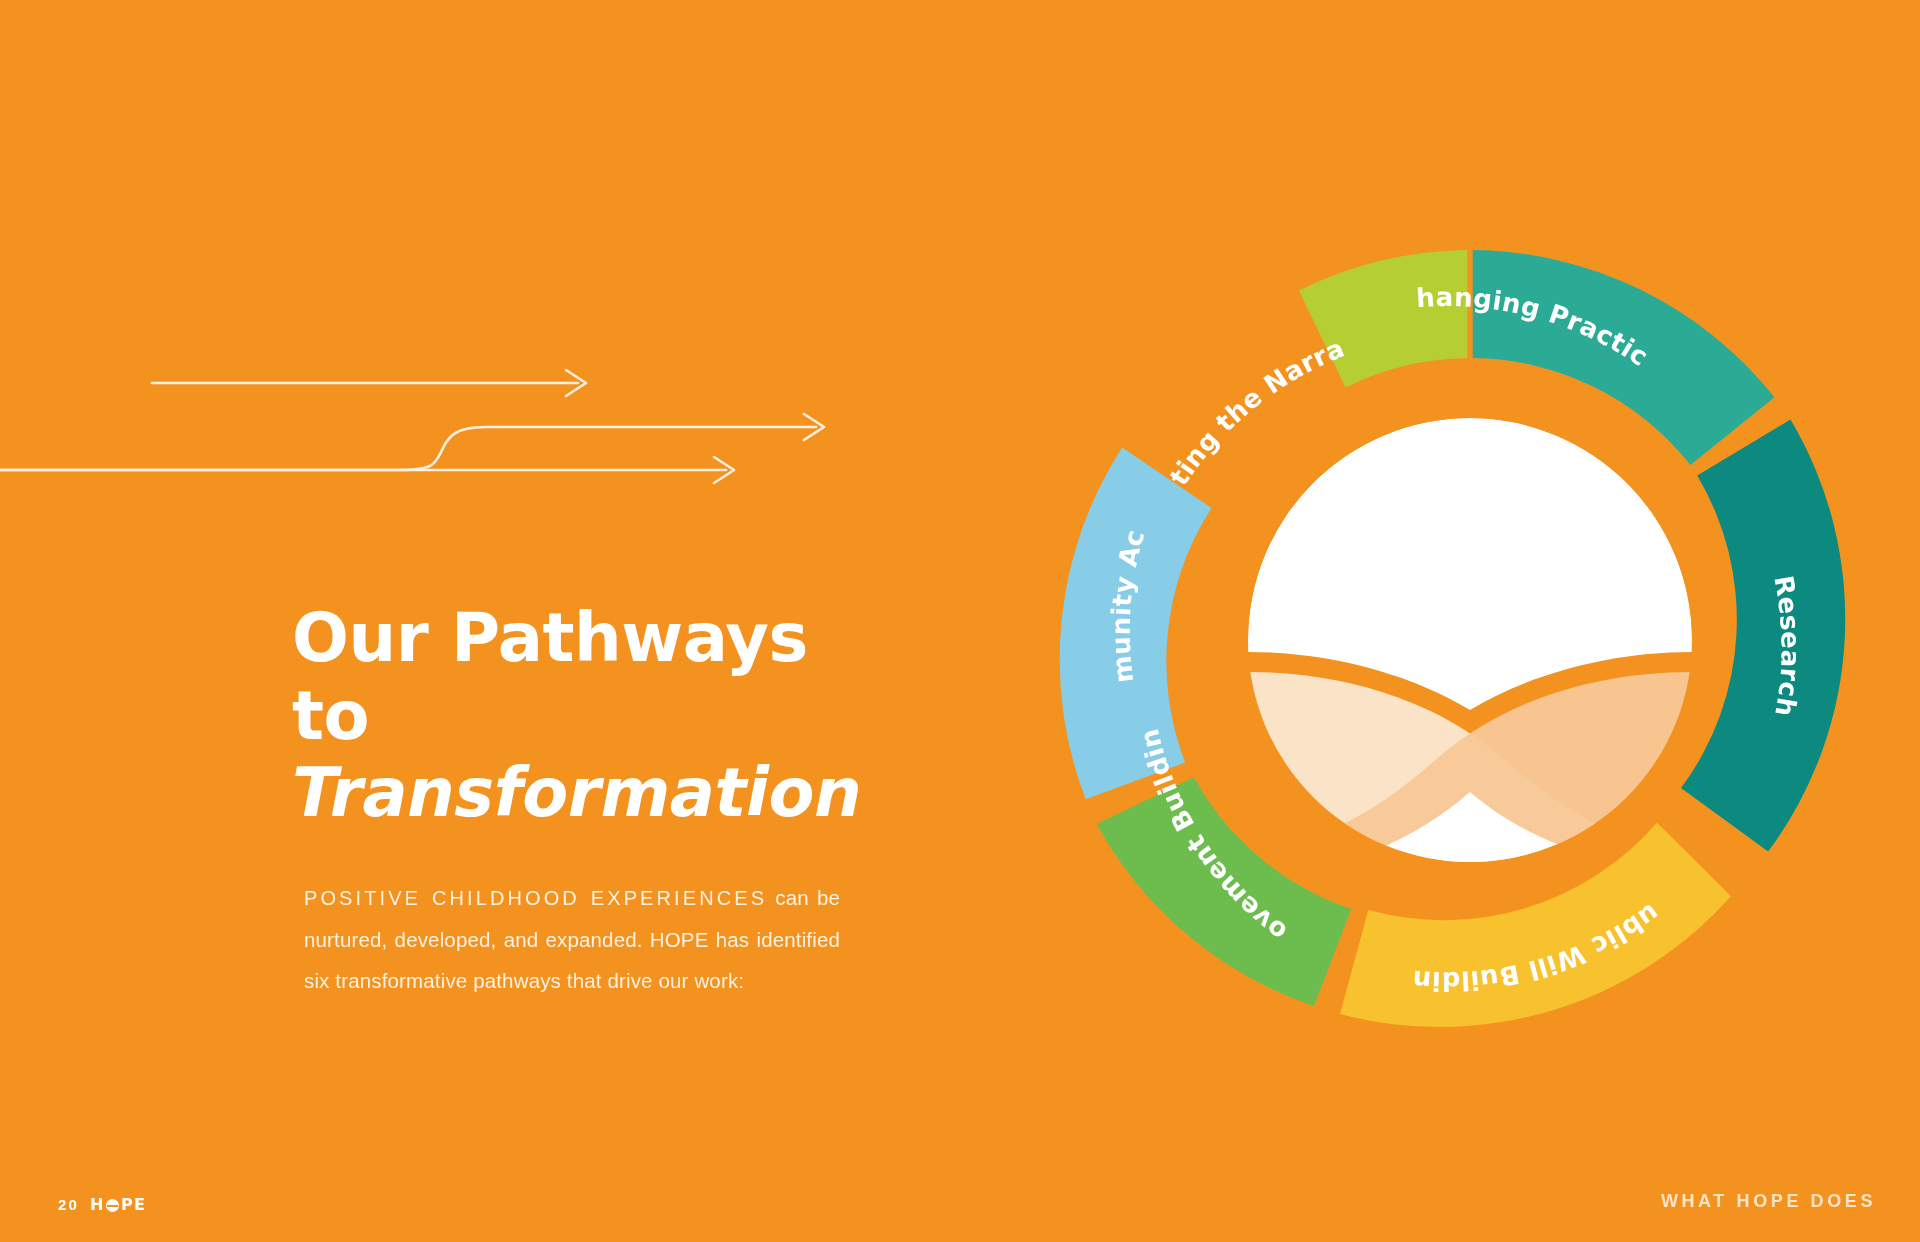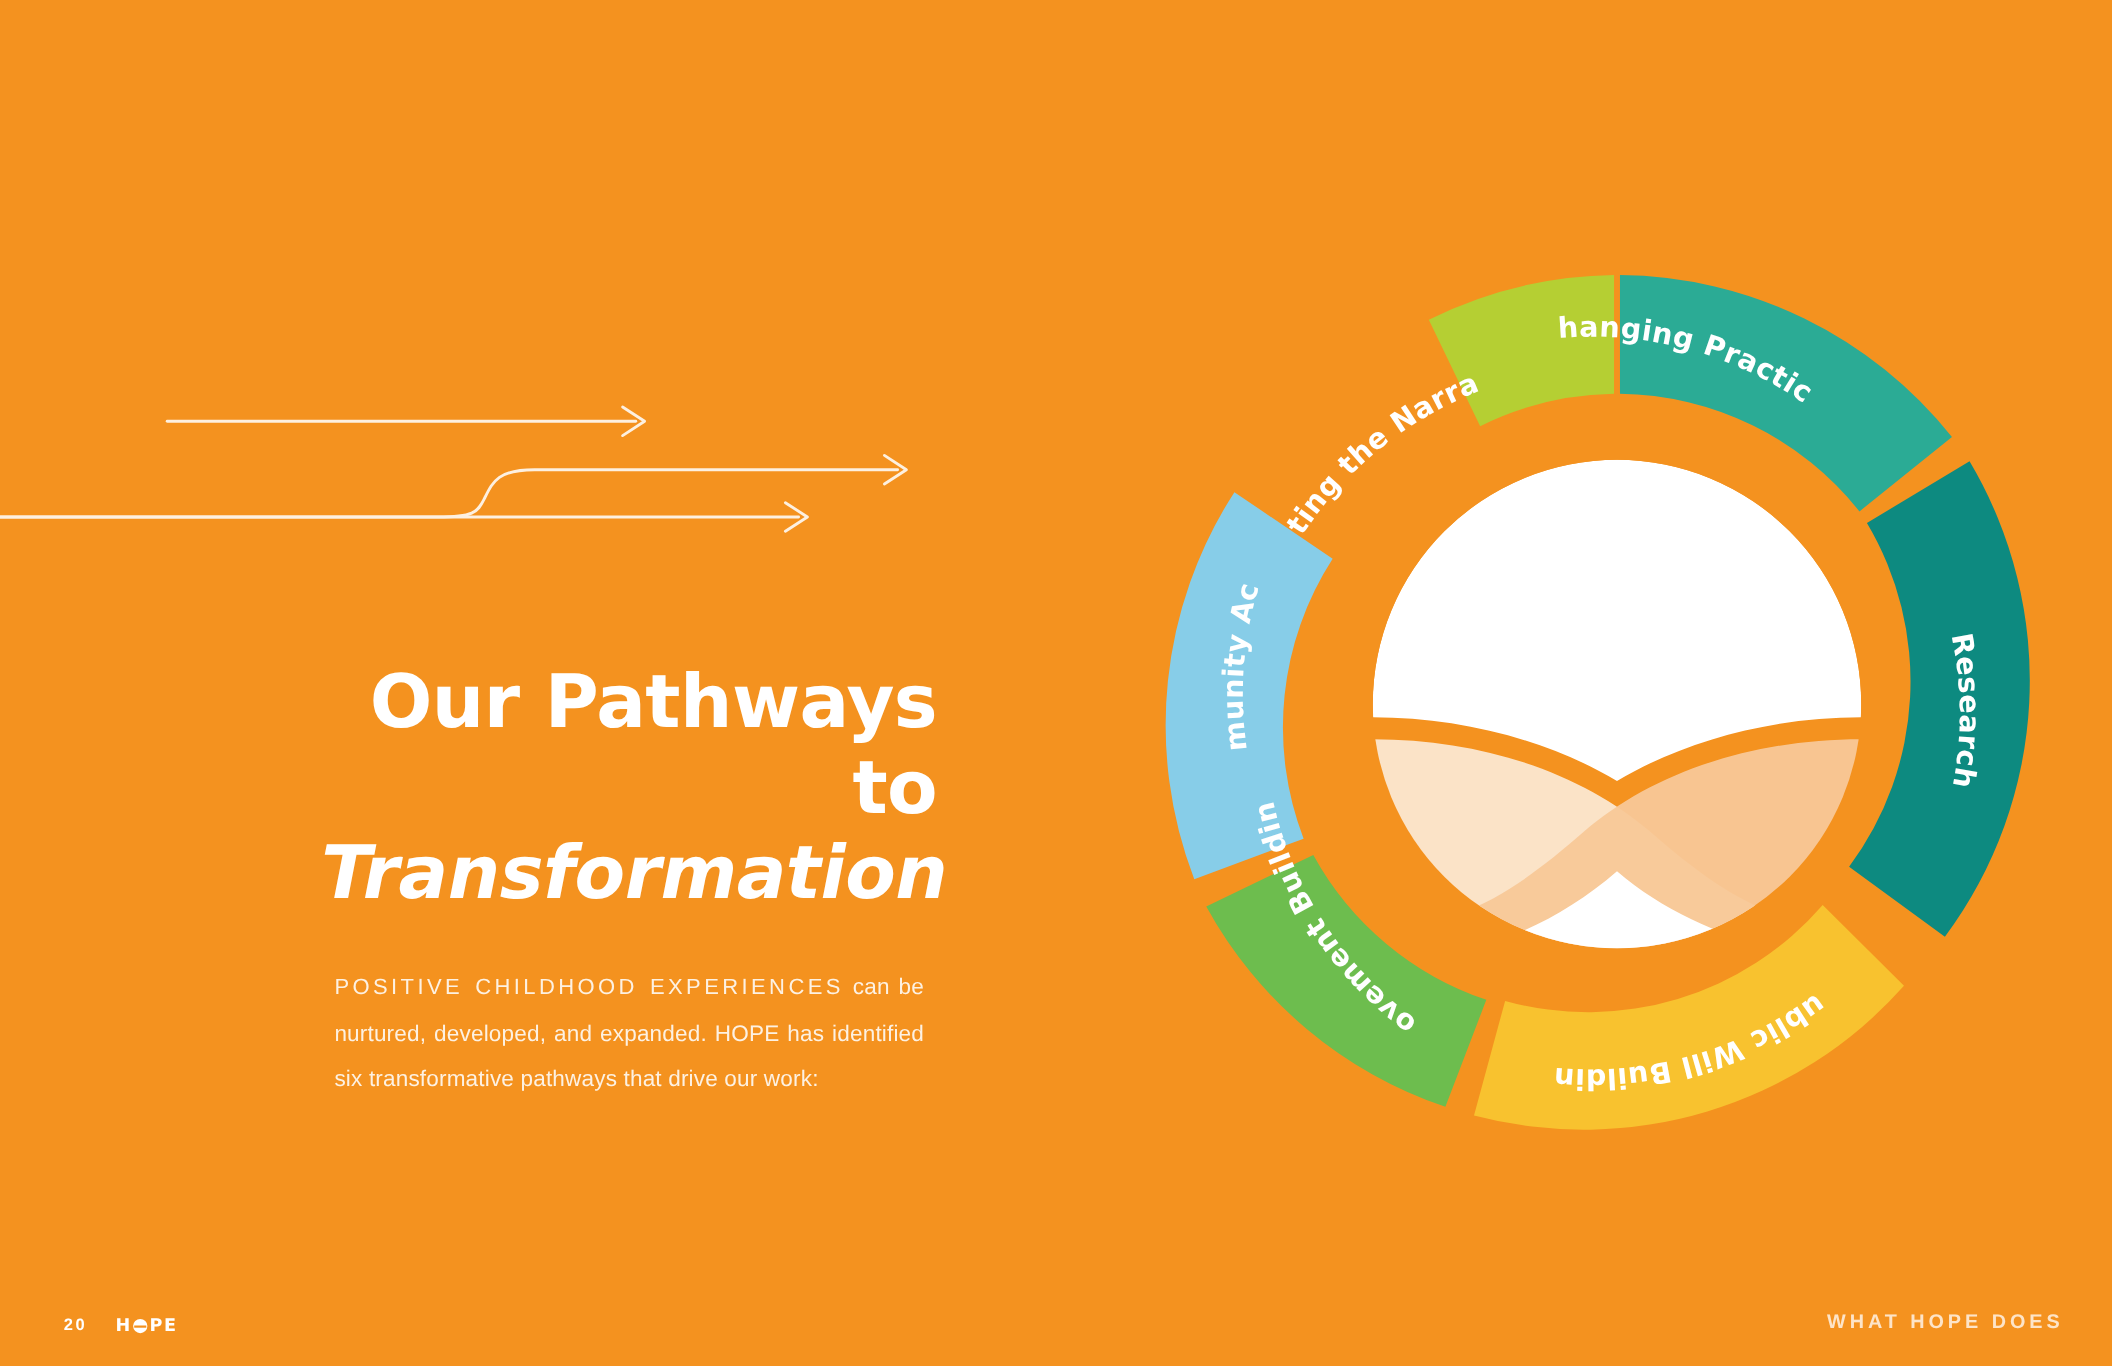--- a/index.html
+++ b/index.html
@@ -17,21 +17,20 @@
   
   .copy{position:absolute;left:292px;top:600px;width:560px;}
   .title{
     color:#ffffff;
     font-size:67px;
     line-height:1.16;
     font-weight:700;
     letter-spacing:-0.5px;
     margin:0 0 44px 0;
     font-family:"DejaVu Sans", sans-serif;
-    text-align:right;
   }
   .title .l2{display:block;font-style:italic;}
   .para{
     color:#fdf1e2;
     font-size:20.5px;
     line-height:2.02;
     margin:12px;
     text-align:justify;
     font-family:"Liberation Sans", sans-serif;
     letter-spacing:0.15px;
@@ -49,21 +48,21 @@
     font-family:"DejaVu Sans", sans-serif;
     font-size:26px;
     font-weight:700;
     letter-spacing:0.4px;
   }
 
   
   .footer{position:absolute;left:0;right:0;bottom:0;height:90px;}
   .foot-left{
     position:absolute;left:58px;bottom:28px;
-    display:flex;align-items:center;gap:26px;
+    display:flex;align-items:center;gap:11px;
   }
   .pagenum{
     color:#ffffff;font-size:15px;font-weight:700;letter-spacing:2.2px;
   }
   .brand{
     display:flex;align-items:center;
     color:#ffffff;font-size:16px;font-weight:700;letter-spacing:1.4px;
     font-family:"DejaVu Sans", sans-serif;
   }
   .brand .mark{

